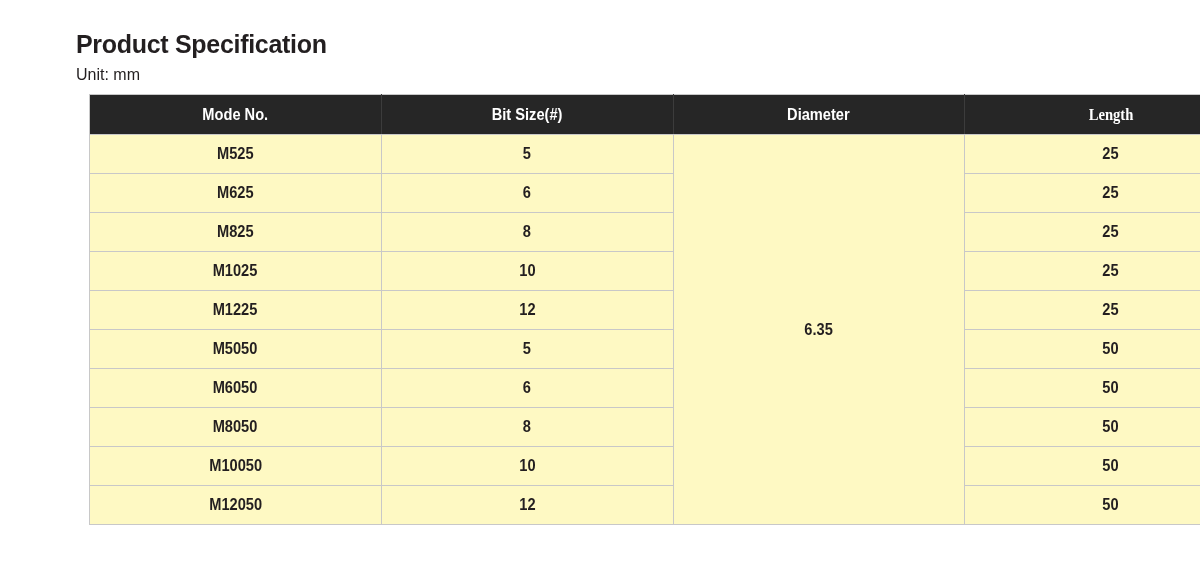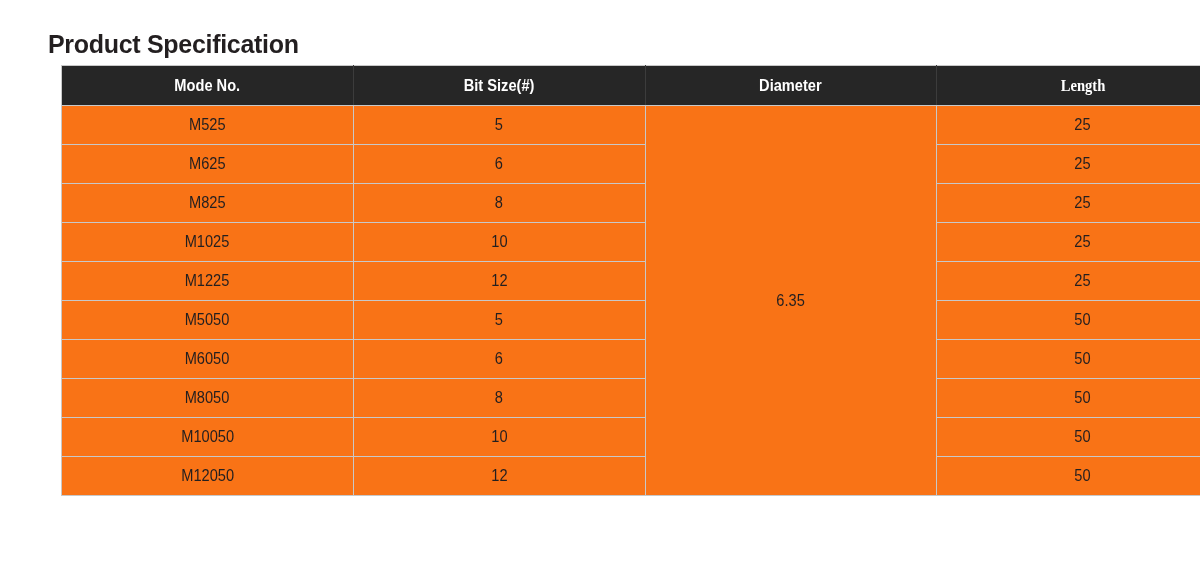--- a/index.html
+++ b/index.html
@@ -6,21 +6,21 @@
   html, body {
     margin: 0;
     padding: 0;
     background: #ffffff;
     width: 1200px;
     height: 566px;
     font-family: "Liberation Sans", sans-serif;
     overflow: hidden;
   }
   .page {
-    padding: 30px 60px 0 48px;
+    padding: 30px 60px 0 76px;
   }
   .page-title {
     margin: 0 0 6px 0;
     font-size: 25px;
     line-height: 29px;
     font-weight: 700;
     color: #231f20;
     letter-spacing: -0.3px;
   }
   .unit-label {
@@ -50,39 +50,40 @@
   }
   table.spec-table th:last-child {
     border-right: 1px solid #c8c8c8;
     font-family: Liberation Serif, serif;
   }
   table.spec-table td {
     height: 39px;
     text-align: center;
     vertical-align: middle;
     font-size: 17px;
-    font-weight: 400;
+    font-weight: 700;
     color: #231f20;
     border: 1px solid #c8c8c8;
-    background: #f97316;
+    background: #fef9c3;
     padding: 0;
   }
   
   .cond {
     display: inline-block;
     transform: scaleX(0.86);
     transform-origin: center center;
     white-space: nowrap;
   }
 </style>
 </head>
 <body>
 
 <div class="page">
   <h1 class="page-title">Product Specification</h1>
+  <div class="unit-label">Unit: mm</div>
 
   <table class="spec-table">
     <thead>
       <tr>
         <th><span class="cond">Mode No.</span></th>
         <th><span class="cond">Bit Size(#)</span></th>
         <th><span class="cond">Diameter</span></th>
         <th><span class="cond">Length</span></th>
       </tr>
     </thead>

